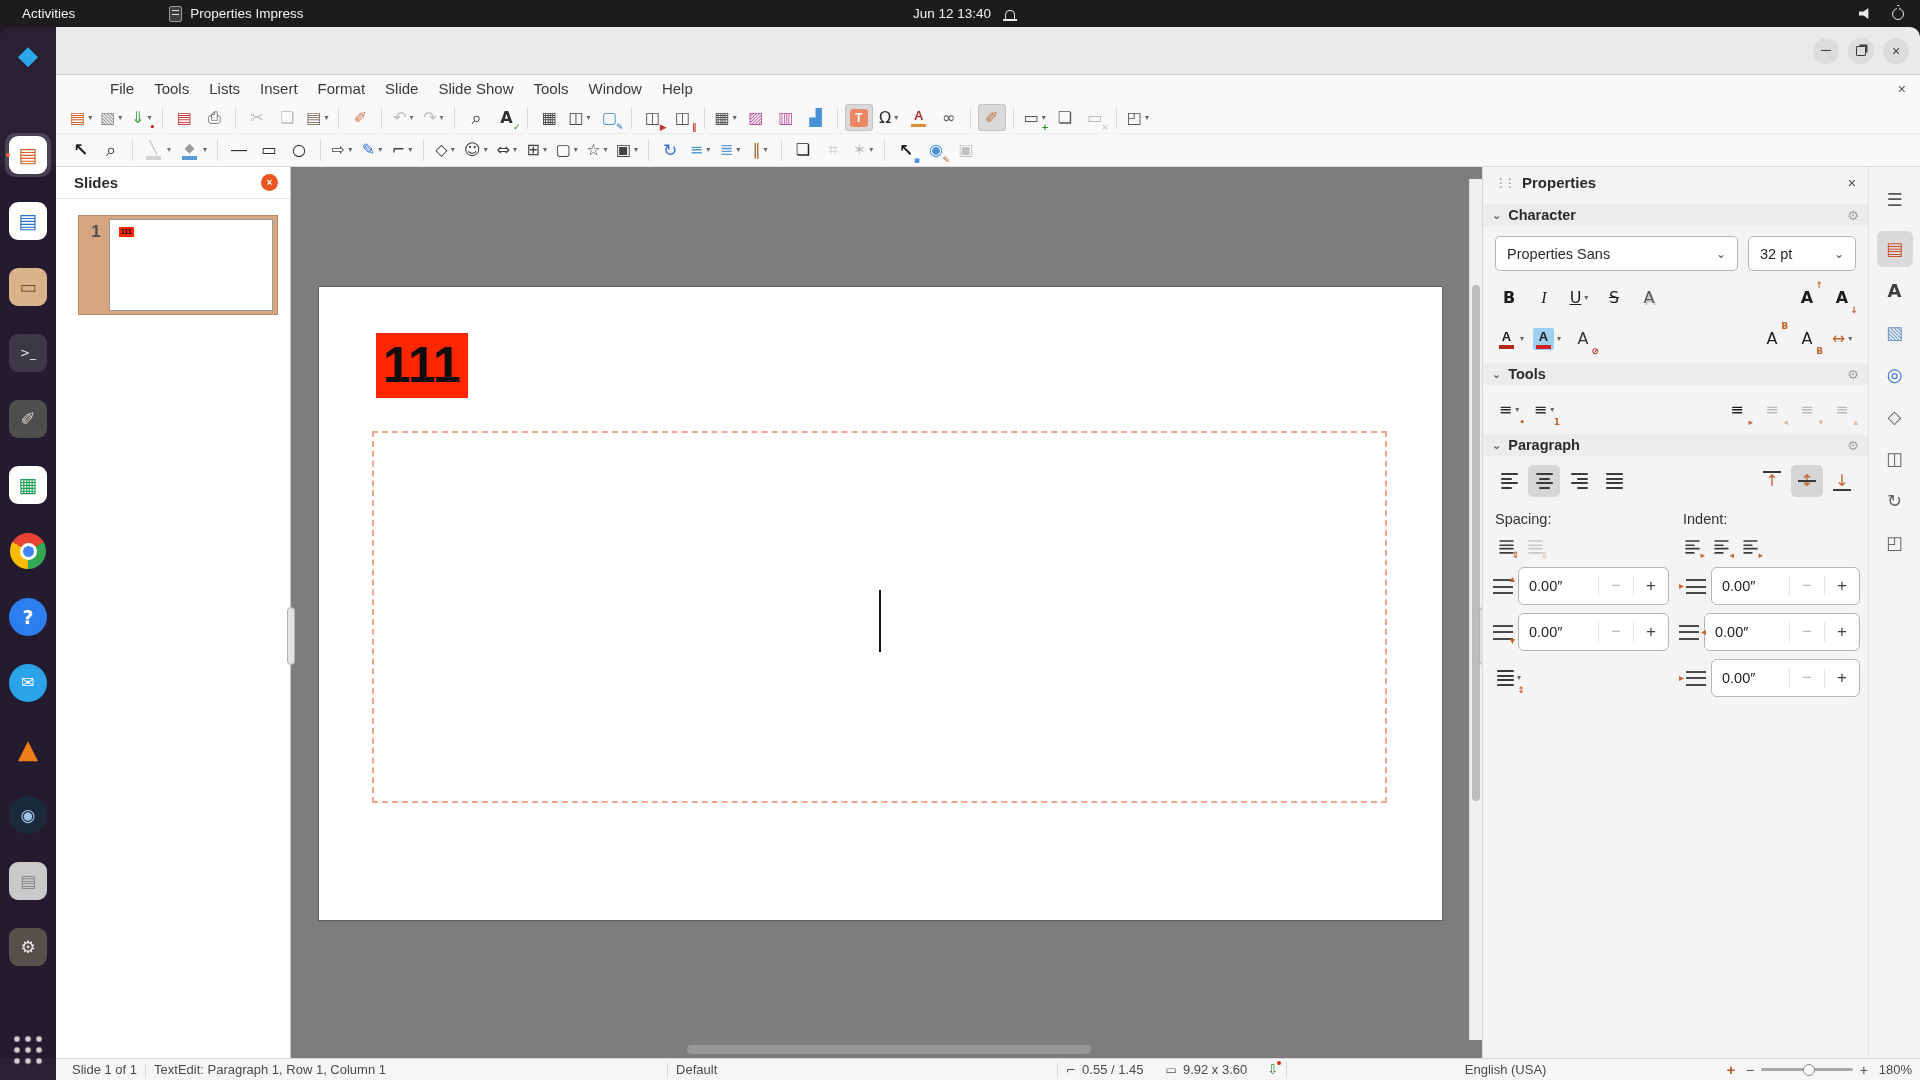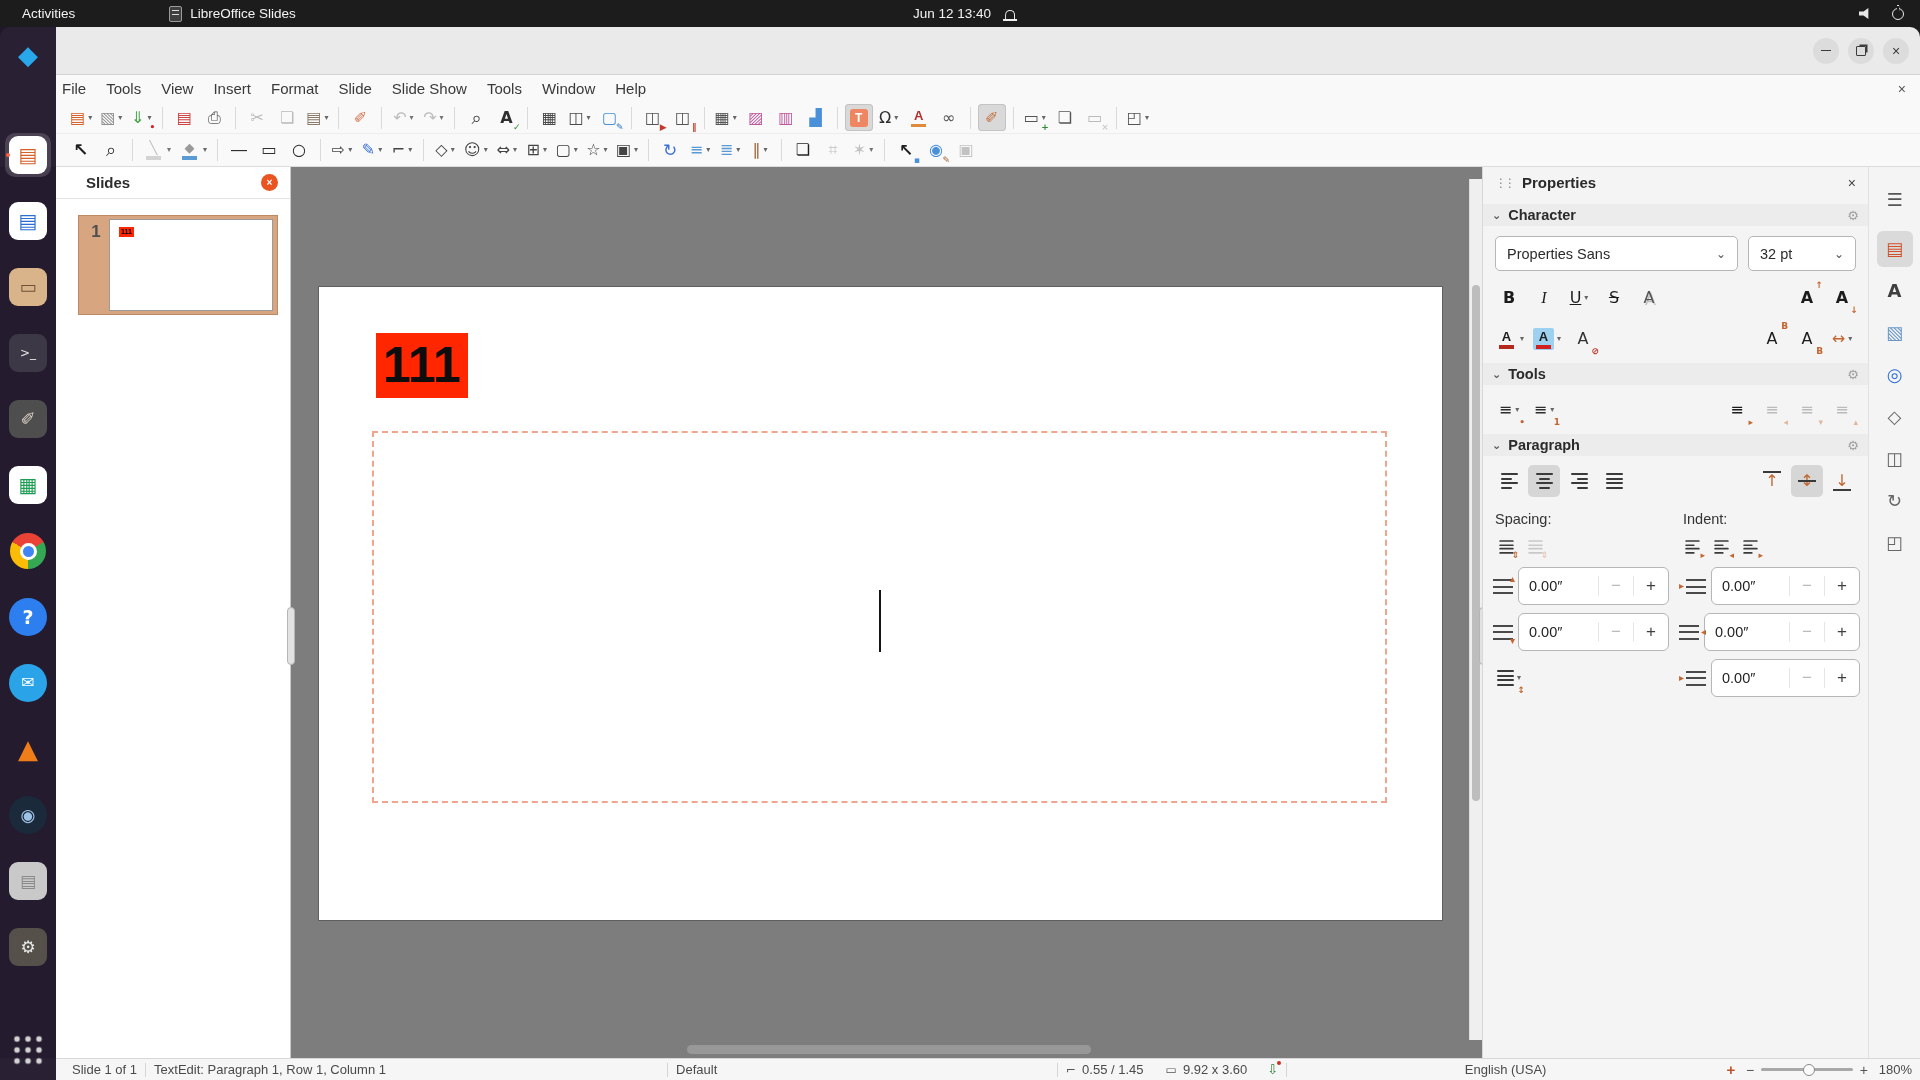--- a/index.html
+++ b/index.html
@@ -29,21 +29,21 @@
   #titlebar{position:absolute;top:27px;left:0;right:0;height:48px;background:#eaeaea;
             border-bottom:1px solid #d2d2d2;border-radius:10px 10px 0 0;display:flex;align-items:center;}
   .win-title{position:absolute;left:0;right:0;text-align:center;font-weight:bold;font-size:15px;color:#3b3b3b;}
   .win-btns{margin-left:auto;display:flex;gap:9px;padding-right:11px;z-index:2;}
   .wbtn{width:26px;height:26px;border-radius:50%;background:#dcdcdc;display:flex;align-items:center;justify-content:center;color:#3b3b3b;}
   .wmin::before{content:"";width:10px;height:1.8px;background:#3b3b3b;}
   .wmax::before{content:"";width:8px;height:8px;border:1.5px solid #3b3b3b;border-radius:1px;box-shadow:2.5px -2.5px 0 -1px #3b3b3b;}
   .wclose{font-size:14px;}
 
   #menubar{position:absolute;top:75px;left:0;right:0;height:27px;background:#f9f9f9;display:flex;align-items:center;}
-  .menus{display:flex;align-items:center;padding-left:52px;height:100%;}
+  .menus{display:flex;align-items:center;padding-left:100px;height:100%;}
   .menu-item{padding:0 10px;font-size:15px;color:#3a3a3a;height:100%;display:flex;align-items:center;}
   .mb-close{margin-left:auto;padding-right:14px;color:#555;font-size:14px;}
 
   .toolbar{position:absolute;left:0;right:0;background:#f9f9f9;display:flex;align-items:center;padding-left:66px;}
   #toolbar1{top:102px;height:32px;border-bottom:1px solid #ededed;}
   #toolbar2{top:134px;height:33px;border-bottom:1px solid #dcdcdc;}
 
   .tbtn{height:27px;min-width:28px;display:flex;align-items:center;justify-content:center;
         border-radius:4px;margin:0 1px;position:relative;padding:0 3px;}
   .tbtn .gl{font-size:16px;}
@@ -60,21 +60,21 @@
   .lbar{width:15px;height:3.5px;margin-top:1px;}
   .boldg .gl,.boldg .dg{font-weight:bold;}
   .ital .gl{font-style:italic;font-family:"Liberation Serif",serif;}
   .und .gl{text-decoration:underline;}
   .strik .gl{text-decoration:line-through;}
   .shad .gl{text-shadow:1.5px 1.5px 0 #c0c0c0;}
 
   
   #main{position:absolute;top:167px;left:0;right:0;bottom:22px;background:#7d7d7d;}
   #slidespanel{position:absolute;left:56px;top:0;bottom:0;width:235px;background:#fff;border-right:1px solid #c9c9c9;}
-  .sp-head{height:32px;display:flex;align-items:center;padding:0 12px 0 30px;border-bottom:1px solid #e4e4e4;}
+  .sp-head{height:32px;display:flex;align-items:center;padding:0 12px 0 18px;border-bottom:1px solid #e4e4e4;}
   .sp-title{font-weight:bold;font-size:15px;color:#2d2d2d;}
   .sp-close{margin-left:auto;width:17px;height:17px;border-radius:50%;background:#e95420;color:#fff;
             font-size:10px;display:flex;align-items:center;justify-content:center;font-weight:bold;}
   .thumbwrap{margin:16px 12px 0 22px;border:1px solid #b98a63;display:flex;padding:3px 4px;height:100px;}
   .thumb-num{width:26px;text-align:center;color:#4f4f4f;font-weight:bold;font-size:17px;padding-top:3px;}
   .thumb-slide{flex:1;background:#fff;border:1px solid #9a9a9a;position:relative;}
   .thumb-title{position:absolute;left:9px;top:7px;color:#000;font-size:7px;font-weight:bold;padding:1px 2px;line-height:1.2;}
 
   #canvas{position:absolute;left:292px;right:438px;top:0;bottom:0;background:#7d7d7d;}
   #slide{position:absolute;left:27px;top:120px;width:1123px;height:633px;background:#fff;box-shadow:0 0 0 1px #5f5f5f;}
@@ -187,21 +187,21 @@
 </style>
 </head>
 <body>
 
 <div id="screen">
 
   <div id="topbar">
     <span class="tb-activities">Activities</span>
     <span class="tb-app">
       <span class="appbadge"></span>
-      <span>LibreOffice Slides</span>
+      <span>Properties Impress</span>
     </span>
     <span class="tb-clock">
       <span>Jun 12 13:40</span>
       <span class="bell"></span>
     </span>
     <span class="tb-right">
       <span class="spk"></span>
       <span class="pwr"></span>
     </span>
   </div>
@@ -211,21 +211,21 @@
       <span class="wbtn wmin"></span>
       <span class="wbtn wmax"></span>
       <span class="wbtn wclose">×</span>
     </span>
   </div>
 
   <div id="menubar">
     <div class="menus">
         <div class="menu-item">File</div>
         <div class="menu-item">Tools</div>
-        <div class="menu-item">View</div>
+        <div class="menu-item">Lists</div>
         <div class="menu-item">Insert</div>
         <div class="menu-item">Format</div>
         <div class="menu-item">Slide</div>
         <div class="menu-item">Slide Show</div>
         <div class="menu-item">Tools</div>
         <div class="menu-item">Window</div>
         <div class="menu-item">Help</div>
       </div>
     <span class="mb-close">×</span>
   </div>

